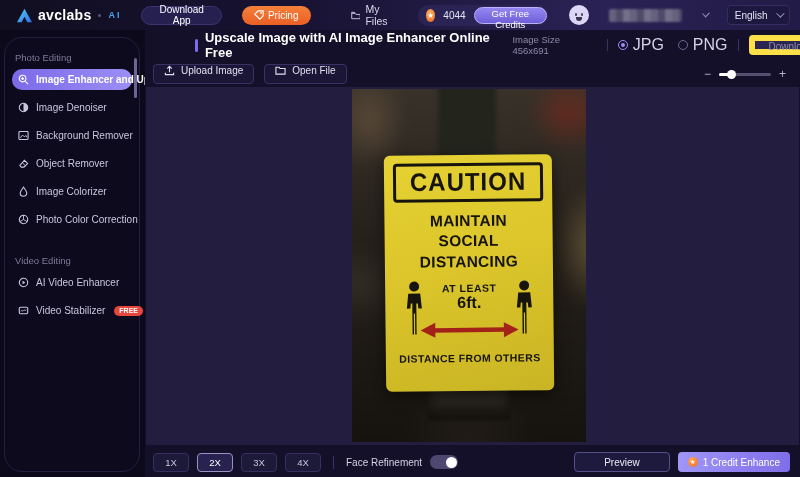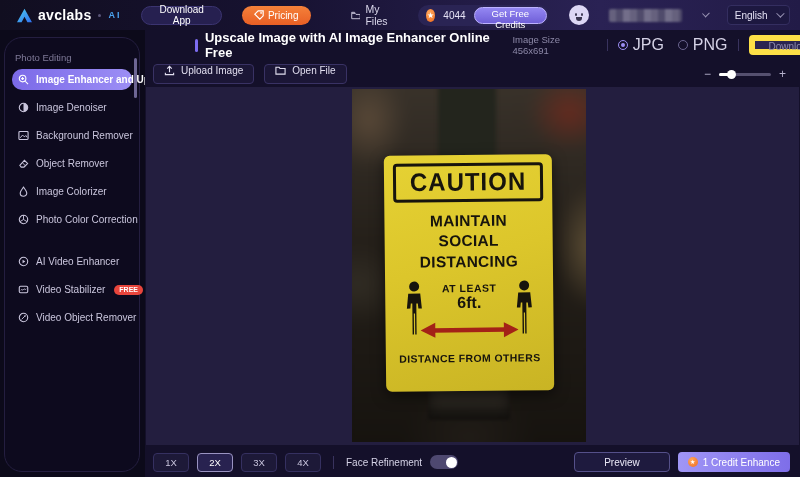--- a/index.html
+++ b/index.html
@@ -223,42 +223,36 @@
     </div>
     <div class="side-item">
       <svg class="icn" width="11" height="11" viewBox="0 0 12 12">
         <circle cx="6" cy="6" r="4.6" fill="none" stroke="#cac6dd" stroke-width="1.2"></circle>
         <path d="M6 6 L6 1.4 M6 6 L10 8.4 M6 6 L2 8.4" stroke="#cac6dd" stroke-width="1"></path>
       </svg>
       <span>Photo Color Correction</span>
     </div>
 
     <div class="video-gap"></div>
+    <div class="section-label">Video Editing</div>
 
     <div class="side-item">
       <svg class="icn" width="11" height="11" viewBox="0 0 12 12">
         <circle cx="6" cy="6" r="4.6" fill="none" stroke="#cac6dd" stroke-width="1.2"></circle>
         <path d="M5 4.2 L8 6 L5 7.8 Z" fill="#cac6dd"></path>
       </svg>
       <span>AI Video Enhancer</span>
     </div>
     <div class="side-item">
       <svg class="icn" width="11" height="11" viewBox="0 0 12 12">
         <rect x="1.4" y="2.4" width="9.2" height="7.2" rx="1.4" fill="none" stroke="#cac6dd" stroke-width="1.2"></rect>
         <path d="M3 6.8 C4 5 5 7.6 6 6 C7 4.4 8 7 9 5.4" fill="none" stroke="#cac6dd" stroke-width="1"></path>
       </svg>
       <span>Video Stabilizer</span>
       <span class="free-badge">FREE</span>
-    </div>
-    <div class="side-item">
-      <svg class="icn" width="11" height="11" viewBox="0 0 12 12">
-        <circle cx="6" cy="6" r="4.6" fill="none" stroke="#cac6dd" stroke-width="1.2"></circle>
-        <path d="M4 8 L8 4 M7 4 L8 4 L8 5" stroke="#cac6dd" stroke-width="1"></path>
-      </svg>
-      <span>Video Object Remover</span>
     </div>
   </nav>
 
   <main class="main">
 
     <div class="main-header">
       <span class="accent-bar"></span>
       <h1 class="page-title">Upscale Image with AI Image Enhancer Online Free</h1>
       <div class="mh-spacer"></div>
       <span class="img-size">Image Size 456x691</span>

